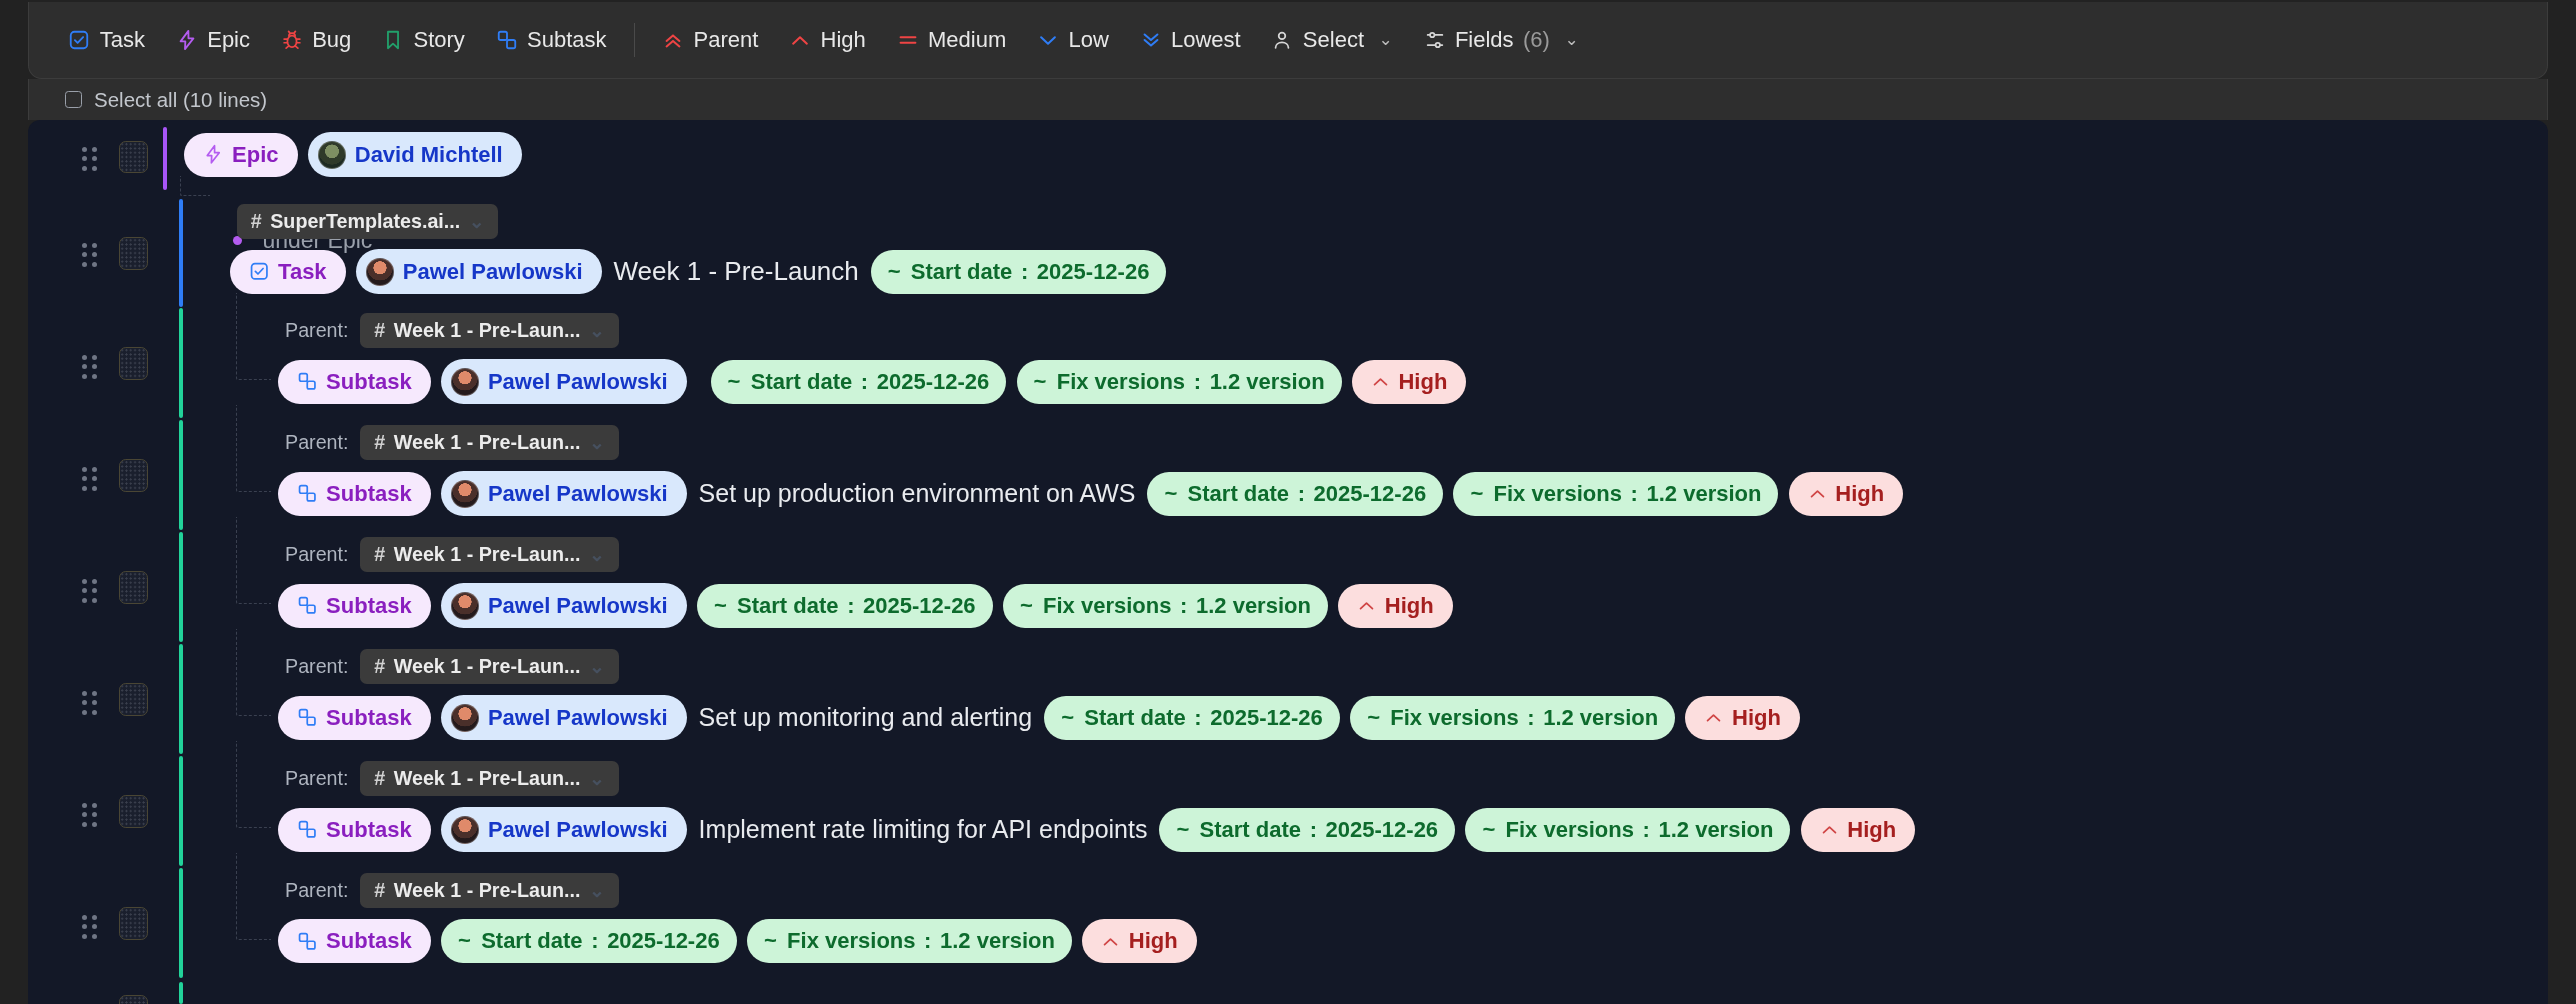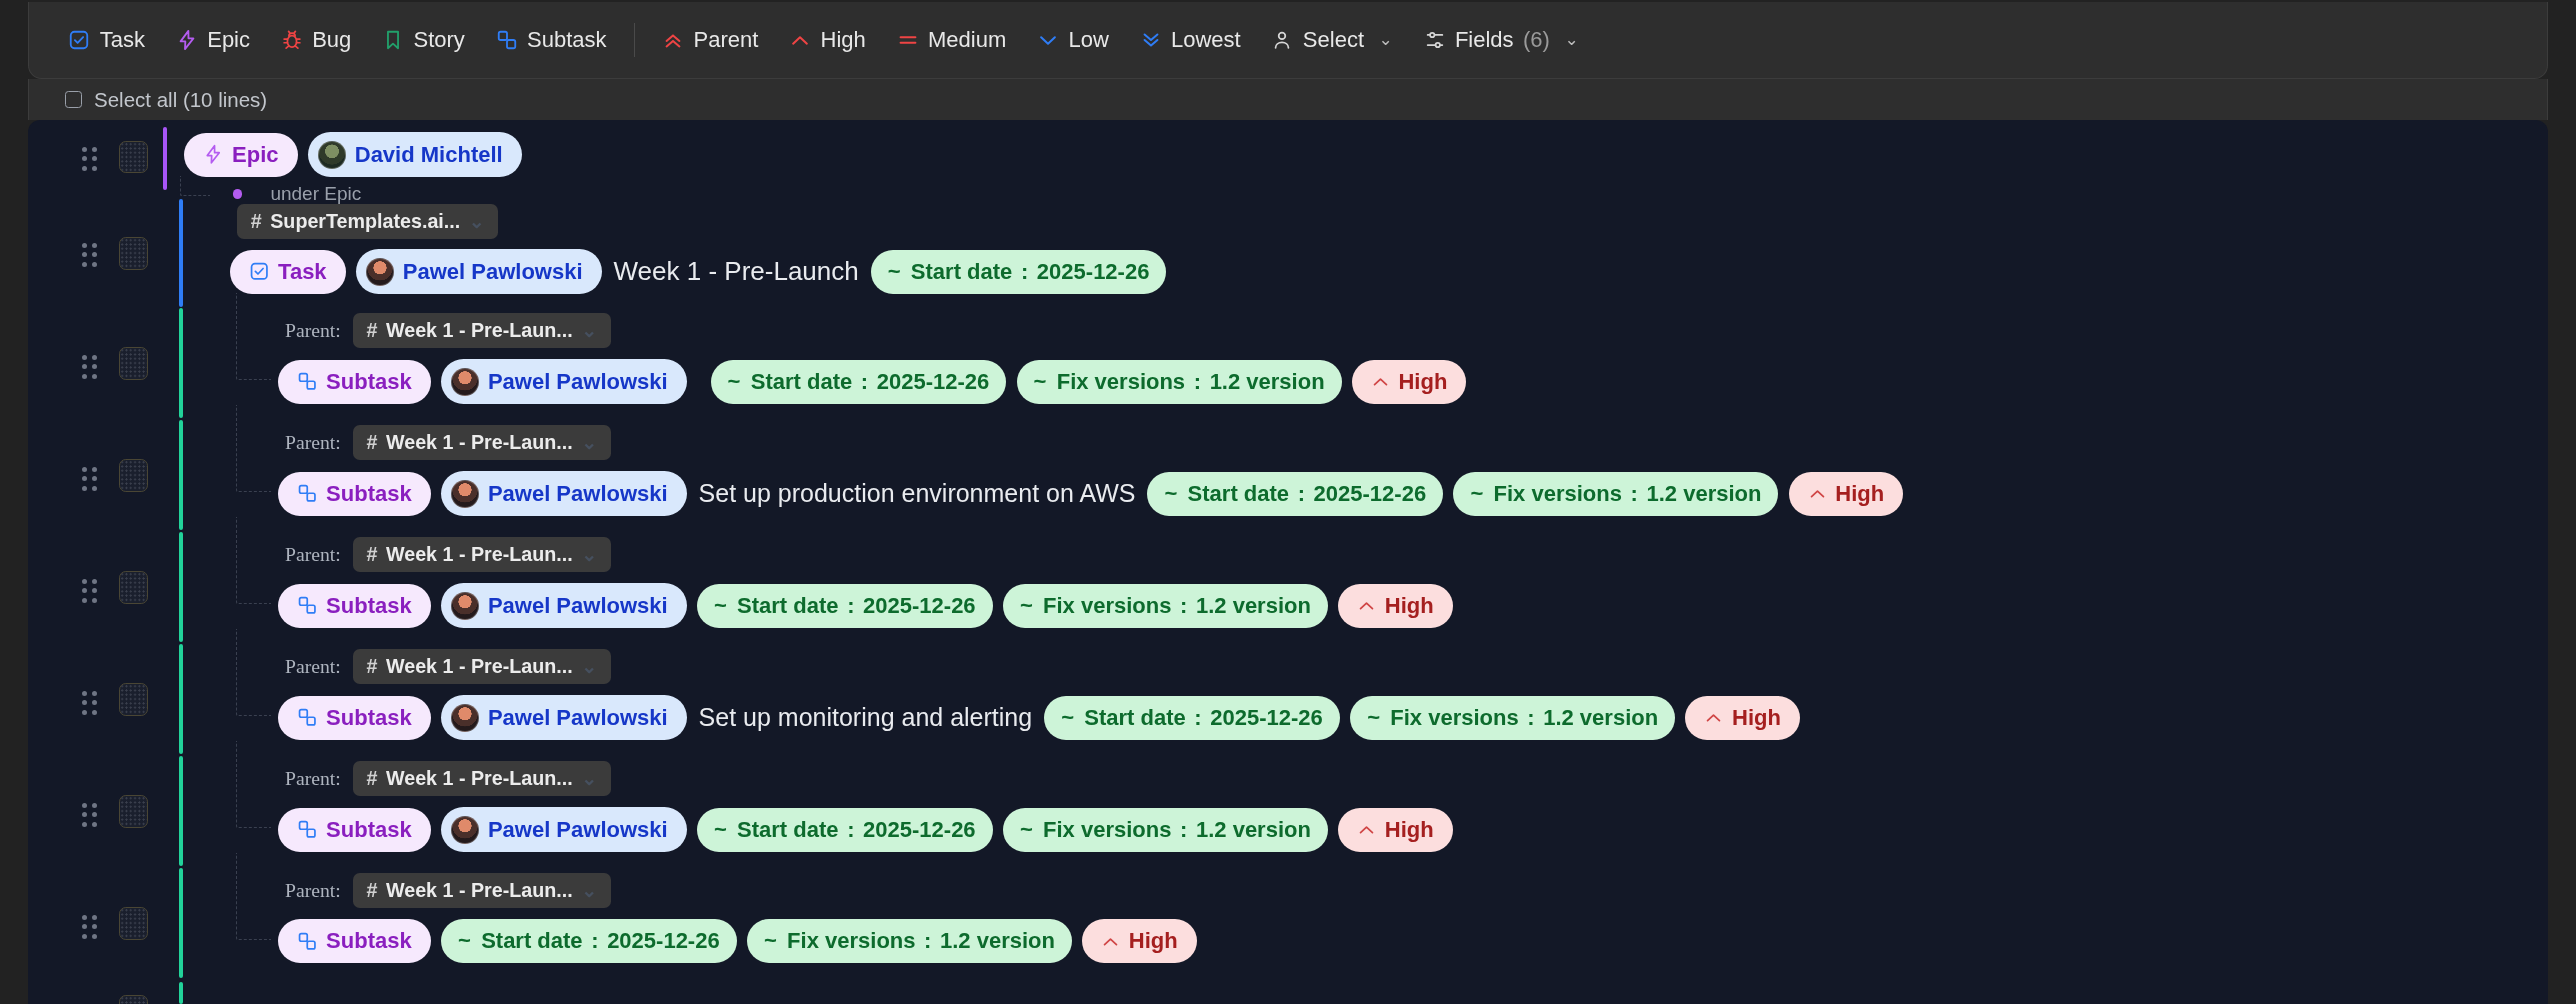--- a/index.html
+++ b/index.html
@@ -86,23 +86,23 @@
   .title.sub{font-size:25px;}
   .spell{ text-decoration:underline wavy #d03a3a; text-decoration-skip-ink:none;}
   .avatar{
     width:26px;height:26px;border-radius:50%;flex:0 0 26px;
     background:radial-gradient(circle at 50% 36%, #7e8f63 0 32%, #2f3a2a 33% 62%, #1d2a22 63% 100%);
     border:0.9px solid rgba(255,255,255,.25);
   }
   .avatar.p2{
     background:radial-gradient(circle at 50% 34%, #e08a6a 0 30%, #4a2f2a 31% 58%, #241a1c 59% 100%);
   }
-  .parentlbl{color:#aeb4bf;font-size:19.7px;margin-right:12px;font-family:Liberation Serif, serif;}
+  .parentlbl{color:#aeb4bf;font-size:19.7px;margin-right:12px;}
   .hash{font-weight:700;opacity:.85;}
-  .undr{display:flex;align-items:center;gap:28px;color:#9aa0ab;font-size:19px;}
+  .undr{display:flex;align-items:center;gap:20px;color:#9aa0ab;font-size:23px;margin-top:44px;}
   .dot{width:9.4px;height:9.4px;border-radius:50%;background:#b45cf0;display:inline-block;}
   .tilde{font-weight:700;margin-right:1.7px;}
   .cv{color:#46505f;font-size:19px;}
 </style>
 </head>
 <body>
 
 <div class="app">
 
   <div class="toolbar">
@@ -571,20 +571,21 @@
                 <rect x="3" y="3" width="9" height="9" rx="2"></rect>
                 <rect x="12" y="12" width="9" height="9" rx="2"></rect>
               </svg>
           </span>
           <span>Subtask</span>
         </span>
         <span class="chip chip-user">
           <span class="avatar p2"></span>
           <span>Pawel Pawlowski</span>
         </span>
+        <span class="title sub">Implement rate limiting for API endpoints</span>
         <span class="chip chip-green">
           <span class="tilde">~</span>
           <span>Start date</span>
           <span>:</span>
           <span>2025-12-26</span>
         </span>
         <span class="chip chip-green">
           <span class="tilde">~</span>
           <span>Fix versions</span>
           <span>:</span>

